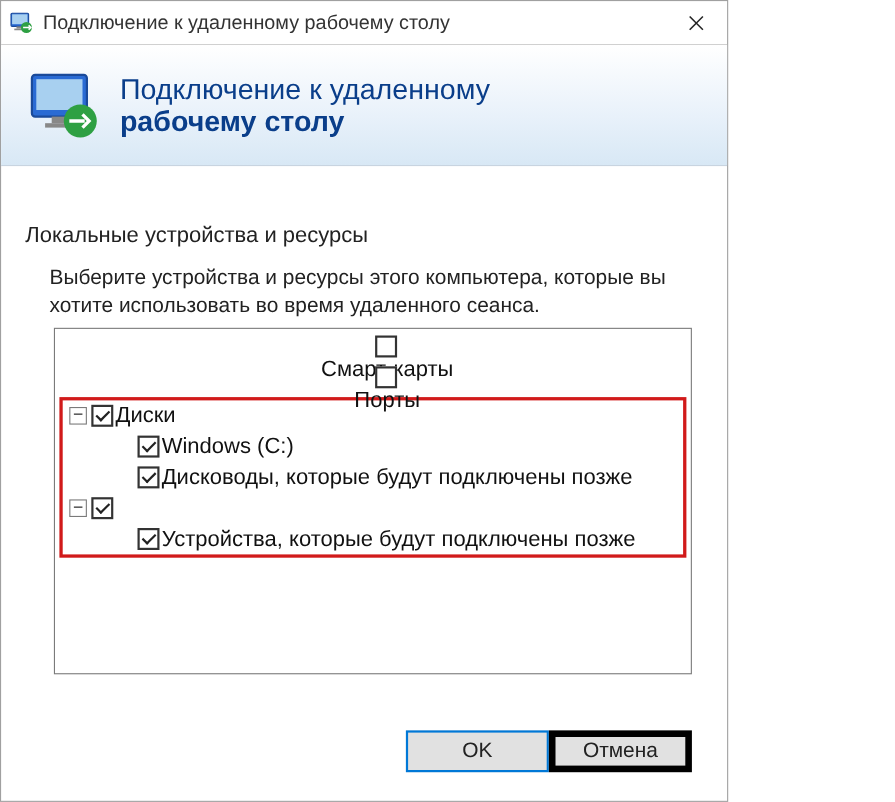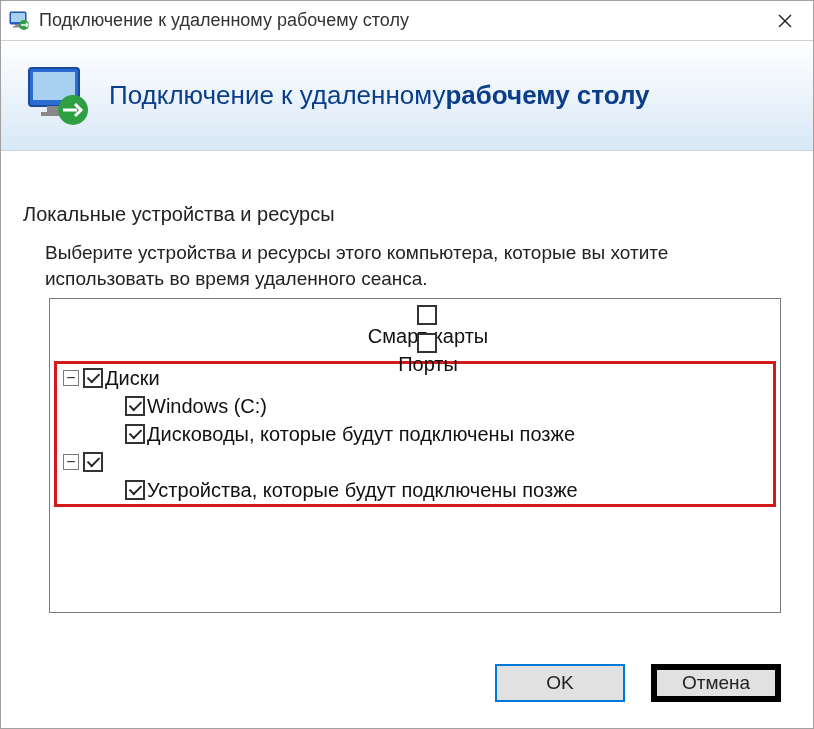--- a/index.html
+++ b/index.html
@@ -5,21 +5,21 @@
     * { box-sizing: border-box; margin: 0; padding: 0; }
     body {
       font-family: 'Segoe UI', Tahoma, sans-serif;
       font-size: 14px;
       background: #fff;
       width: 814px;
       height: 729px;
       overflow: hidden;
     }
     .window {
-      width: 814px;
+      width: 662px;
       height: 729px;
       border: 1px solid #a0a0a0;
       display: flex;
       flex-direction: column;
       background: #fff;
     }
     .titlebar {
       height: 40px;
       display: flex;
       align-items: center;
@@ -56,21 +56,21 @@
       border-bottom: 1px solid #c8d4e0;
     }
     .banner-icon {
       width: 68px;
       height: 68px;
       margin-right: 16px;
       flex-shrink: 0;
     }
     .banner-text {
       display: flex;
-      flex-direction: row;
+      flex-direction: column;
       line-height: 1.1;
     }
     .banner-line1 {
       font-size: 26px;
       color: #0a3e8a;
       font-weight: 400;
     }
     .banner-line2 {
       font-size: 26px;
       color: #0a3e8a;
@@ -150,21 +150,21 @@
     }
     .tree-label {
       color: #111;
     }
     .highlight-box {
       border: 3px solid #d11a1a;
     }
     .button-row {
       display: flex;
       justify-content: flex-end;
-      gap: 26px;
+      gap: 0;
       padding: 22px 10px 8px 0;
     }
     .btn {
       min-width: 130px;
       height: 38px;
       border: 6px solid #000000;
       background: #e1e1e1;
       font-size: 19px;
       color: #222;
       cursor: pointer;

